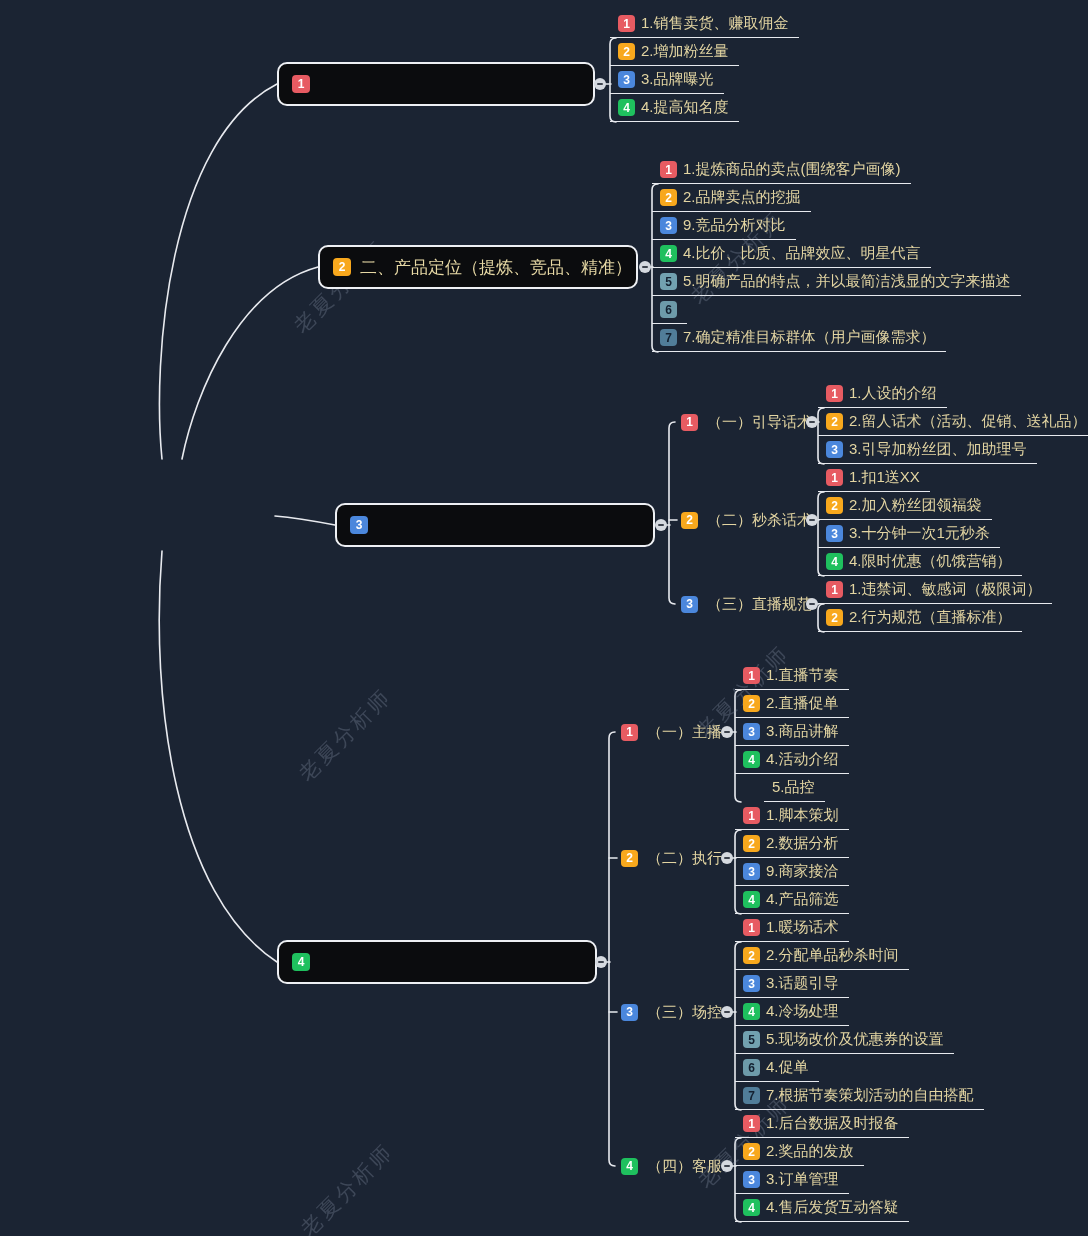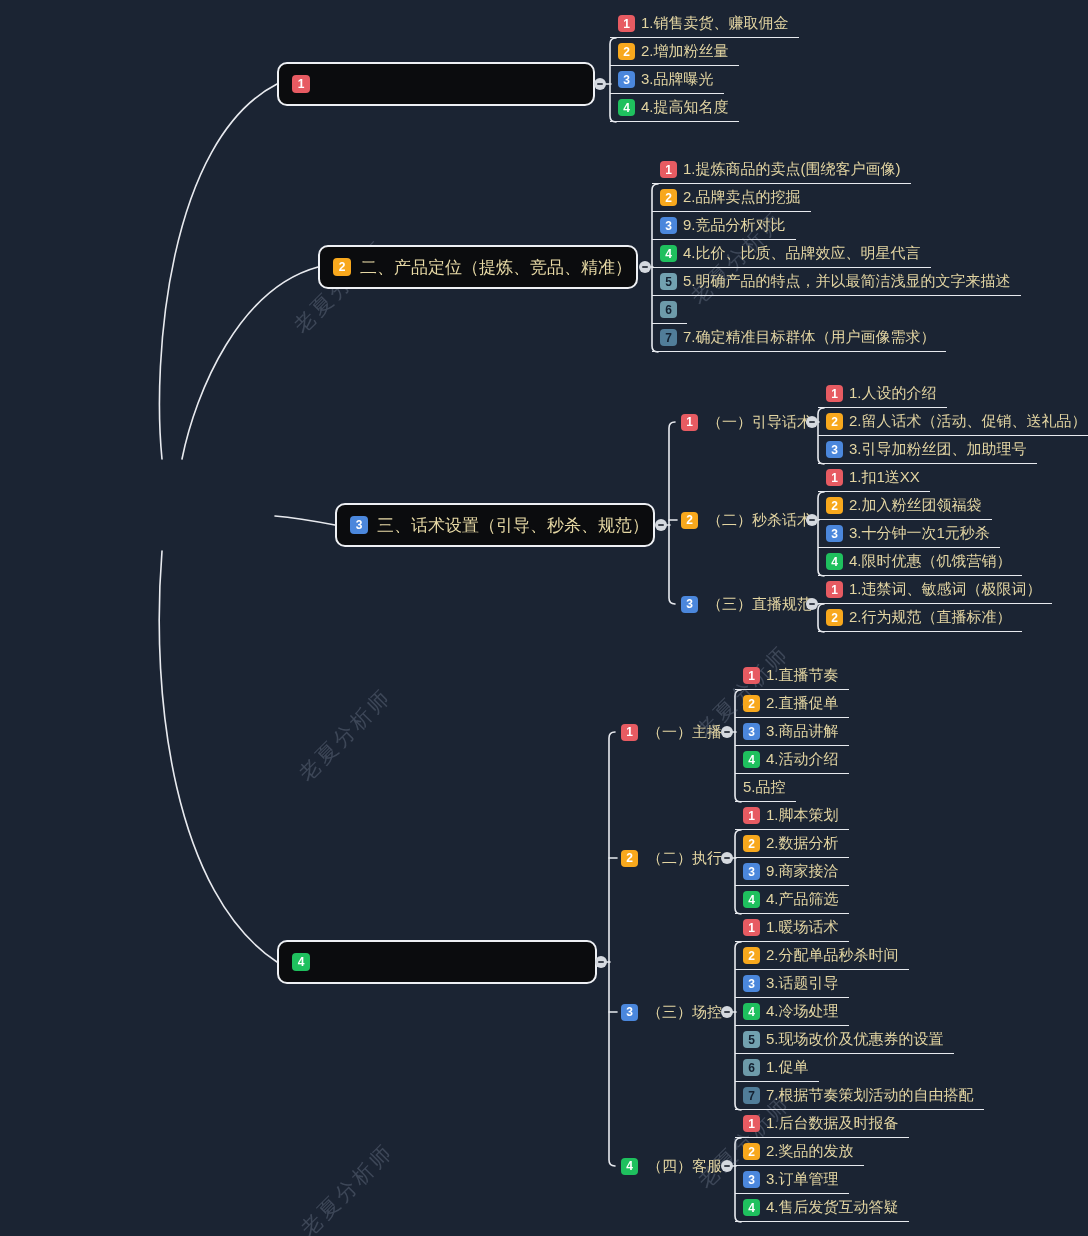--- a/index.html
+++ b/index.html
@@ -138,21 +138,20 @@
       </div>
       <div class="leaf-node" style="left: 652px; top: 296px;">
         <span class="badge" style="background: rgb(109, 154, 169); color: rgb(19, 32, 48);">6</span>
       </div>
       <div class="leaf-node" style="left: 652px; top: 324px;">
         <span class="badge" style="background: rgb(81, 125, 153); color: rgb(19, 32, 48);">7</span>
         <span class="label">7.确定精准目标群体（用户画像需求）</span>
       </div>
       <div class="branch-node" style="left: 335px; top: 503px; width: 320px;">
         <span class="badge" style="background: rgb(75, 135, 220);">3</span>
-        <span class="label">三、话术设置（引导、秒杀、规范）</span>
       </div>
       <div class="collapse-btn" style="left: 661px; top: 525px;"></div>
       <div class="sub-node" style="left: 681px; top: 408px;">
         <span class="badge" style="background: rgb(231, 91, 98);">1</span>
         <span class="label">（一）引导话术</span>
       </div>
       <div class="collapse-btn" style="left: 812px; top: 422px;"></div>
       <div class="leaf-node" style="left: 818px; top: 380px;">
         <span class="badge" style="background: rgb(231, 91, 98);">1</span>
         <span class="label">1.人设的介绍</span>
@@ -217,21 +216,21 @@
         <span class="label">2.直播促单</span>
       </div>
       <div class="leaf-node" style="left: 735px; top: 718px;">
         <span class="badge" style="background: rgb(75, 135, 220);">3</span>
         <span class="label">3.商品讲解</span>
       </div>
       <div class="leaf-node" style="left: 735px; top: 746px;">
         <span class="badge" style="background: rgb(31, 192, 94);">4</span>
         <span class="label">4.活动介绍</span>
       </div>
-      <div class="leaf-node" style="left: 735px; top: 774px;">
+      <div class="leaf-node" style="left: 764px; top: 774px;">
         <span class="label">5.品控</span>
       </div>
       <div class="sub-node" style="left: 621px; top: 844px;">
         <span class="badge" style="background: rgb(248, 168, 29);">2</span>
         <span class="label">（二）执行</span>
       </div>
       <div class="collapse-btn" style="left: 727px; top: 858px;"></div>
       <div class="leaf-node" style="left: 735px; top: 802px;">
         <span class="badge" style="background: rgb(231, 91, 98);">1</span>
         <span class="label">1.脚本策划</span>
@@ -268,21 +267,21 @@
       <div class="leaf-node" style="left: 735px; top: 998px;">
         <span class="badge" style="background: rgb(31, 192, 94);">4</span>
         <span class="label">4.冷场处理</span>
       </div>
       <div class="leaf-node" style="left: 735px; top: 1026px;">
         <span class="badge" style="background: rgb(114, 161, 176); color: rgb(19, 32, 48);">5</span>
         <span class="label">5.现场改价及优惠券的设置</span>
       </div>
       <div class="leaf-node" style="left: 735px; top: 1054px;">
         <span class="badge" style="background: rgb(109, 154, 169); color: rgb(19, 32, 48);">6</span>
-        <span class="label">1.促单</span>
+        <span class="label">4.促单</span>
       </div>
       <div class="leaf-node" style="left: 735px; top: 1082px;">
         <span class="badge" style="background: rgb(81, 125, 153); color: rgb(19, 32, 48);">7</span>
         <span class="label">7.根据节奏策划活动的自由搭配</span>
       </div>
       <div class="sub-node" style="left: 621px; top: 1152px;">
         <span class="badge" style="background: rgb(31, 192, 94);">4</span>
         <span class="label">（四）客服</span>
       </div>
       <div class="collapse-btn" style="left: 727px; top: 1166px;"></div>

